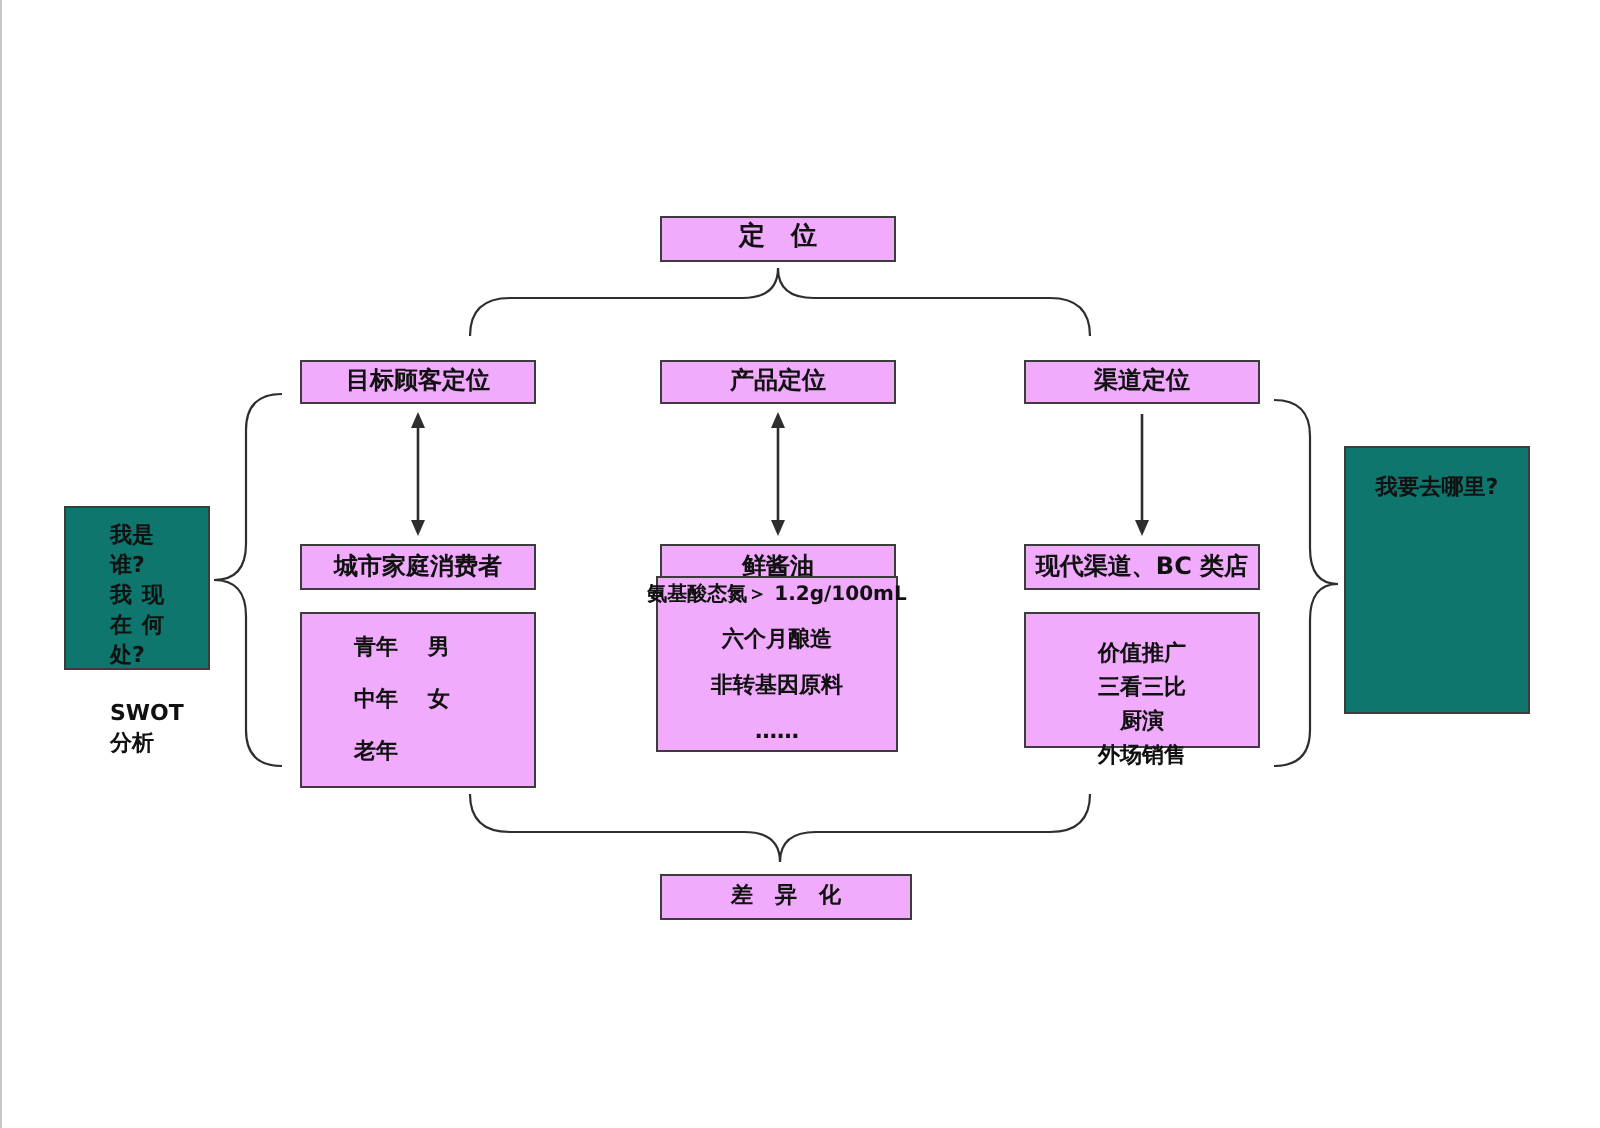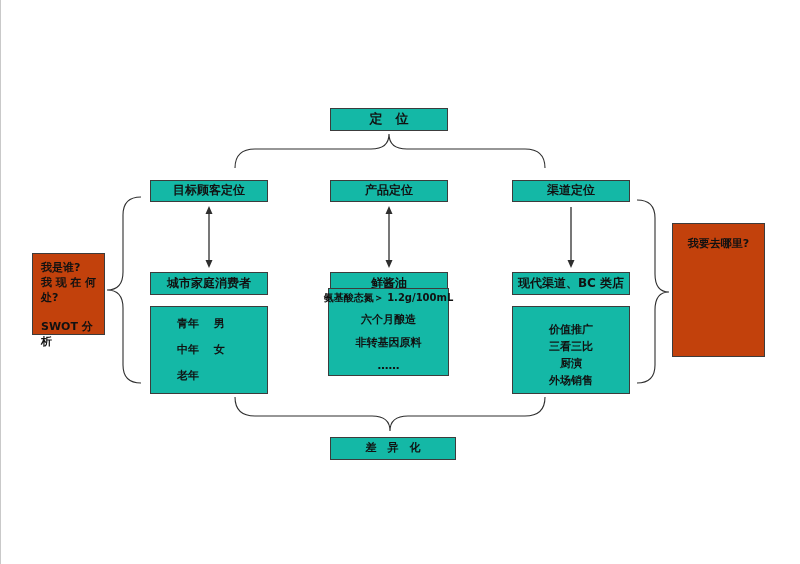--- a/index.html
+++ b/index.html
@@ -18,41 +18,41 @@
   }
   .page-edge{
     position:absolute;left:0;top:0;width:1px;height:564px;
     background:var(--page-edge);
   }
   svg.overlay{position:absolute;left:0;top:0;pointer-events:none;}
   .connector{stroke:var(--line-color);fill:none;stroke-width:1.1;}
   .arrow-line{stroke:var(--line-color);stroke-width:1.3;}
   .arrowhead{fill:var(--line-color);stroke:none;}
   .box{
-    position:absolute;border:1px solid var(--box-border);background:#14b8a6;
+    position:absolute;border:1px solid var(--box-border);background:#f0abfc;
     display:flex;align-items:center;justify-content:center;
     font-weight:bold;font-size:12px;line-height:1.1;
     box-sizing:border-box;white-space:pre;
   }
   .detail-box{
     flex-direction:column;align-items:center;justify-content:center;
     font-size:11px;
   }
   .detail-box .detail-line{white-space:pre;}
   .detail-box.left-align{align-items:flex-start;padding-left:26px;}
   .detail-box.left-align .detail-line{margin:7px 0;}
   .detail-box.mid-col .detail-line{margin:5.5px 0;}
   .detail-box.mid-col .detail-line:first-child{font-size:10px;}
   .detail-box.tight .detail-line{margin:2.5px 0;}
   .detail-box.tight{justify-content:flex-start;padding-top:11px;}
   .side-note{
-    position:absolute;border:1px solid var(--box-border);background:#c2410c;
+    position:absolute;border:1px solid var(--box-border);background:#0f766e;
     box-sizing:border-box;font-weight:bold;font-size:11px;
   }
-  .left-note{padding:6px 8px;line-height:15px;}
+  .left-note{padding:6px 22px;line-height:15px;}
   .left-note .wrap-line{text-align:justify;}
   .left-note .swot-line{margin-top:14px;}
   .right-note{padding:10px 9px;line-height:15px;display:flex;flex-direction:column;}
   .right-note .question{text-align:center;margin-top:2px;}
   .right-note .arrow-spacer{height:47px;}
   .right-note .answer{text-align:justify;font-size:11.5px;line-height:20px;}
 </style>
 </head>
 <body>
 
@@ -111,21 +111,21 @@
   <span class="detail-line">青年　 男</span>
   <span class="detail-line">中年　 女</span>
   <span class="detail-line">老年</span>
 </div>
 <div class="box detail-box mid-col" style="left:328px;top:288px;width:121px;height:88px;">
   <span class="detail-line">氨基酸态氮＞ 1.2g/100mL</span>
   <span class="detail-line">六个月酿造</span>
   <span class="detail-line">非转基因原料</span>
   <span class="detail-line">……</span>
 </div>
-<div class="box detail-box tight" style="left:512px;top:306px;width:118px;height:88px;justify-content:center;">
+<div class="box detail-box tight" style="left:512px;top:306px;width:118px;height:68px;">
   <span class="detail-line">价值推广</span>
   <span class="detail-line">三看三比</span>
   <span class="detail-line">厨演</span>
   <span class="detail-line">外场销售</span>
 </div>
 
 <div class="side-note left-note" style="left:32px;top:253px;width:73px;height:82px;">
   <div>我是谁?</div>
   <div class="wrap-line">我现在何处?</div>
   <div class="swot-line">SWOT 分析</div>

